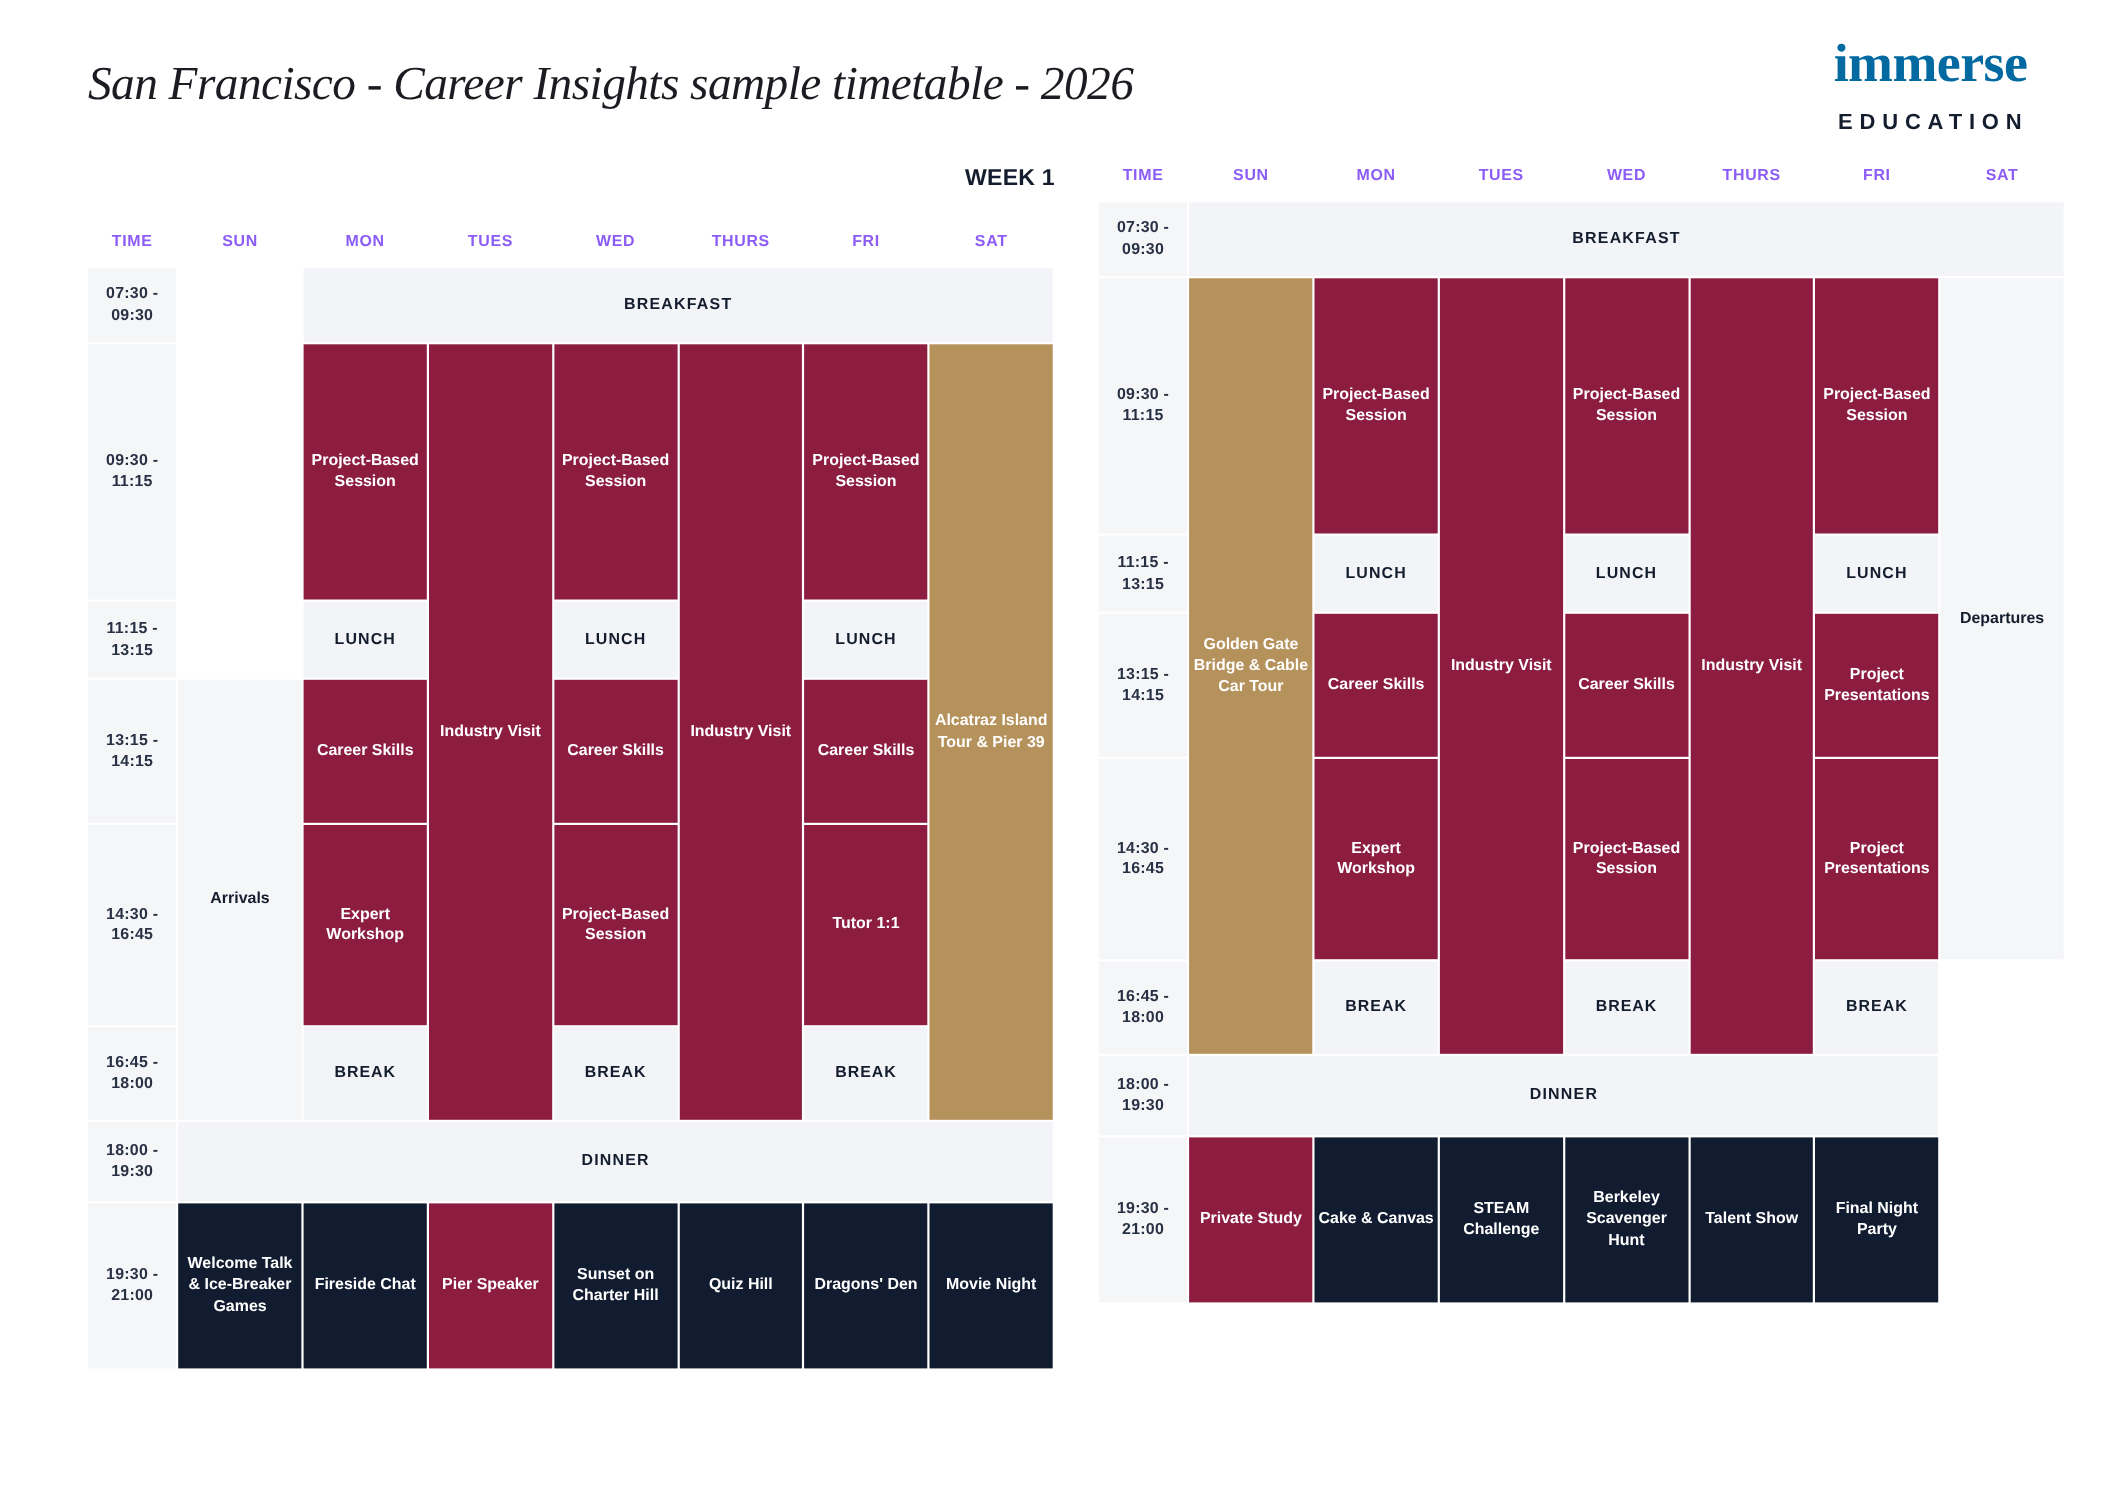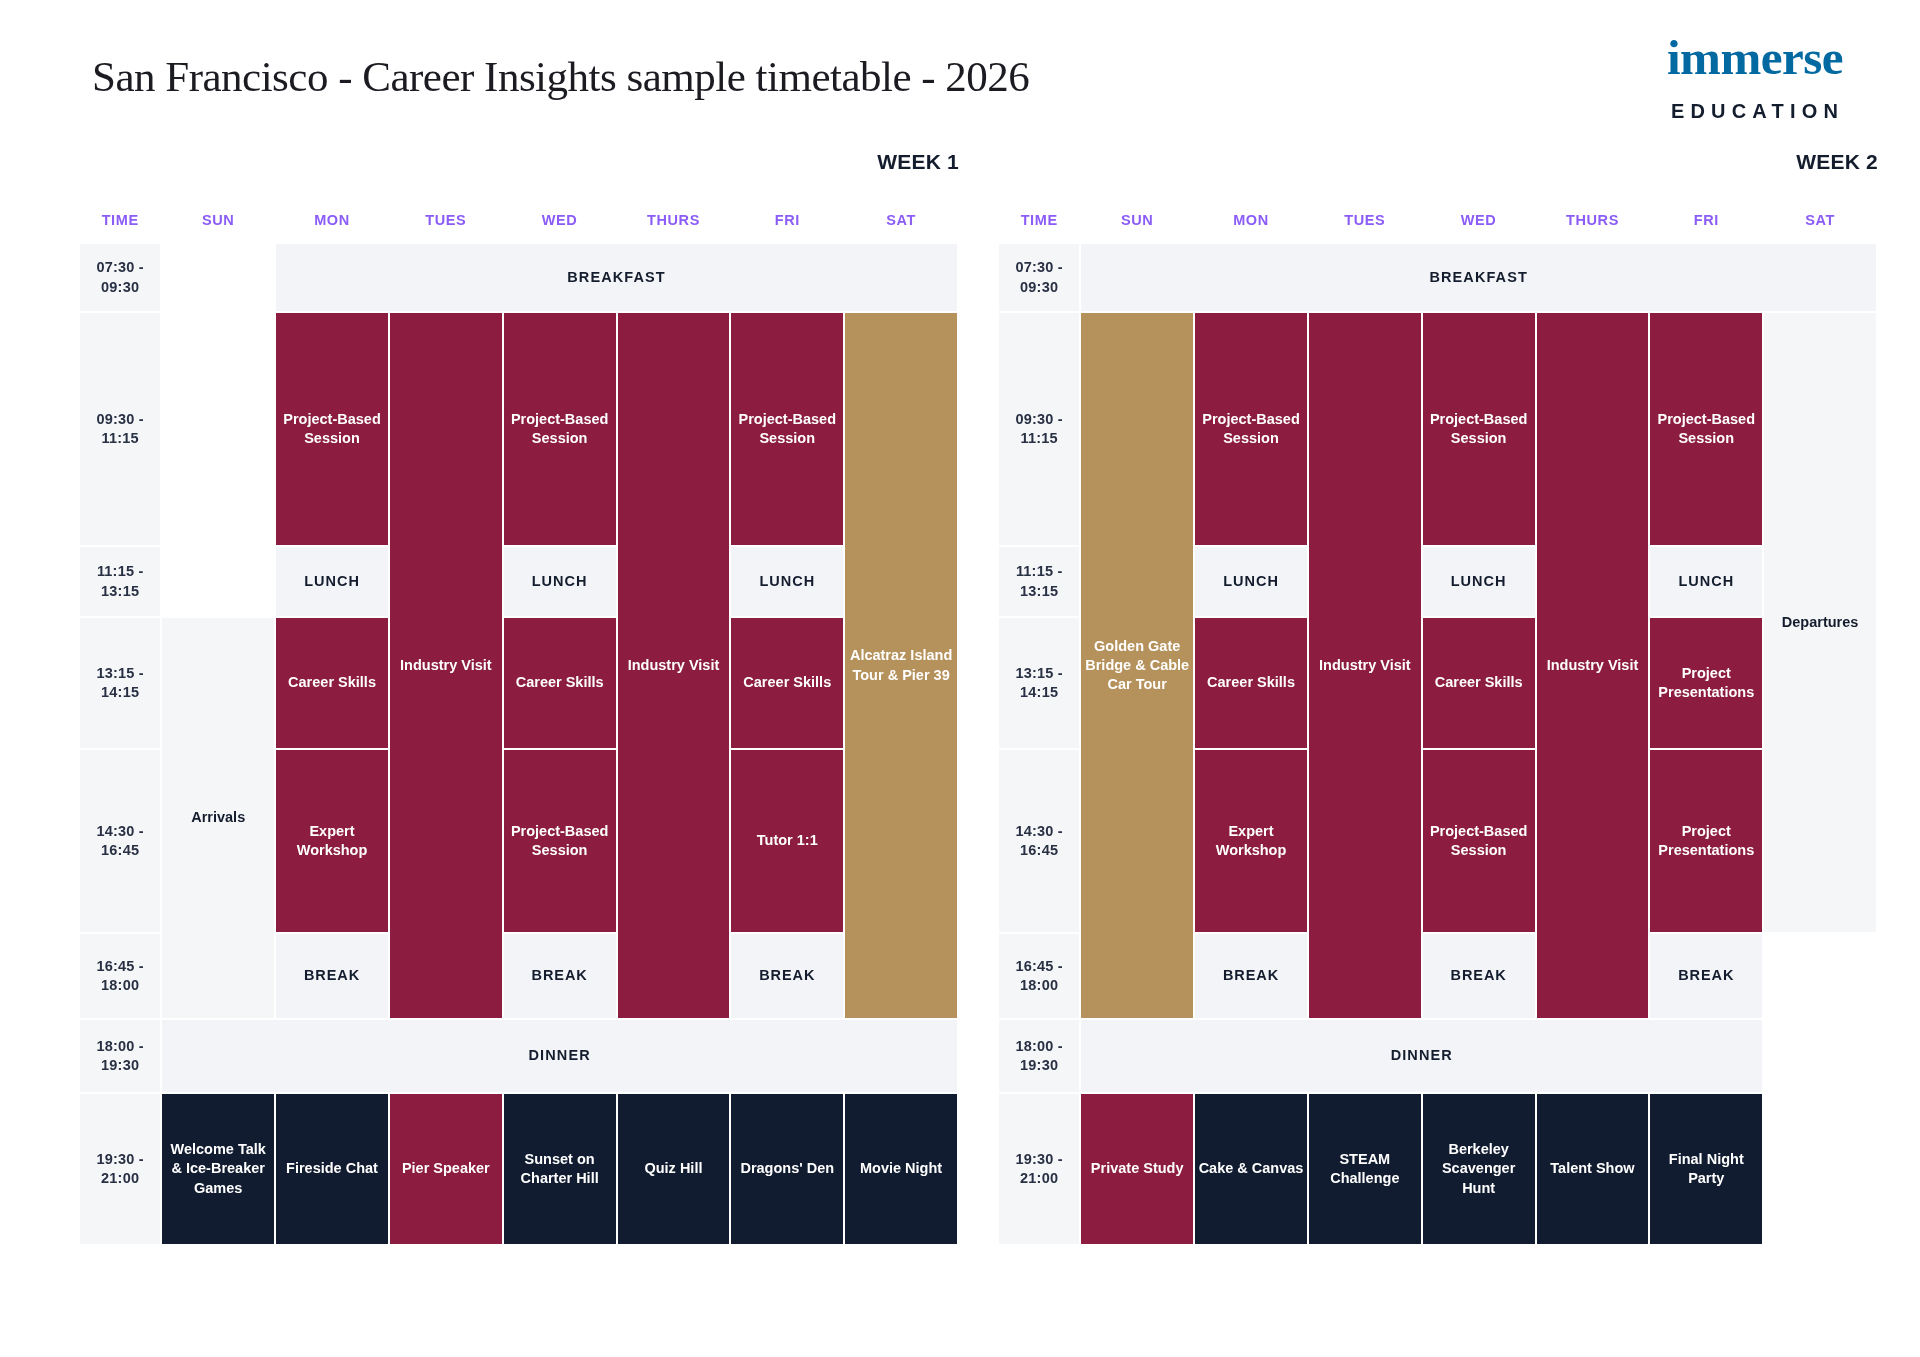--- a/index.html
+++ b/index.html
@@ -5,21 +5,21 @@
   * { box-sizing: border-box; margin: 0; padding: 0; }
   html, body {
     width: 1920px; height: 1357px;
     background: #ffffff;
     font-family: "Liberation Sans", sans-serif;
     overflow: hidden;
   }
   .page { position: relative; width: 1920px; height: 1357px; padding: 0; }
 
   
-  .header { position: absolute; top: 52px; left: 92px; right: 40px; height: 70px; }
+  .header { position: absolute; top: 52px; left: 80px; right: 40px; height: 70px; font-style: italic; }
   .doc-title {
     font-family: "Liberation Serif", serif;
     font-size: 43px;
     font-weight: 400;
     color: #1b1b22;
     letter-spacing: -0.5px;
     white-space: nowrap;
   }
   .logo { position: absolute; top: 34px; right: 30px; text-align: center; width: 270px; }
   .logo-word {
@@ -220,21 +220,20 @@
             <td class="cell-evening">Sunset on Charter Hill</td>
             <td class="cell-evening">Quiz Hill</td>
             <td class="cell-evening">Dragons' Den</td>
             <td class="cell-evening">Movie Night</td>
           </tr>
         </tbody>
       </table>
     </div>
 
     <div class="week">
-      <div class="week-label">WEEK 2</div>
       <table class="tt">
         <colgroup>
           <col class="c-time">
             <col class="c-day">
             <col class="c-day">
             <col class="c-day">
           <col class="c-day">
             <col class="c-day">
             <col class="c-day">
             <col class="c-day">

